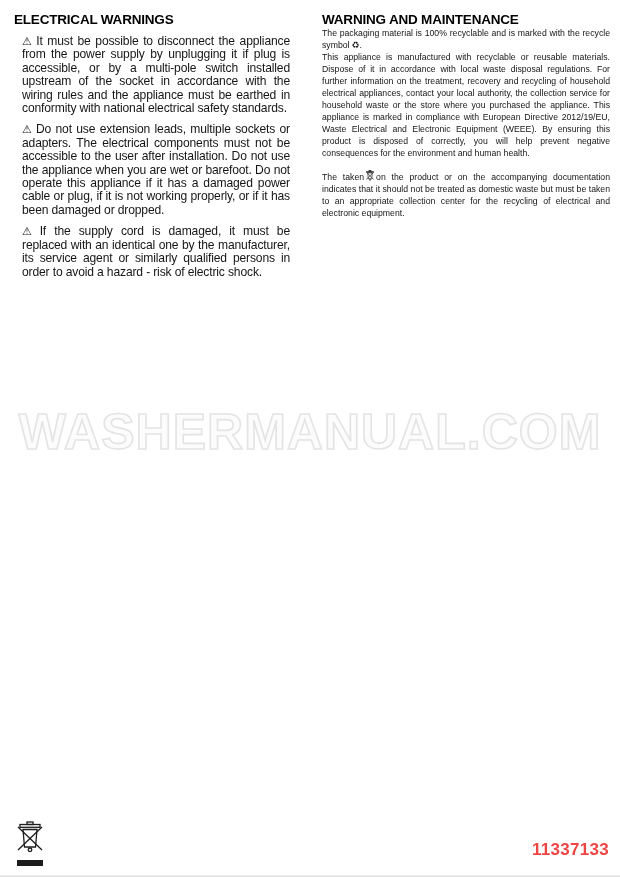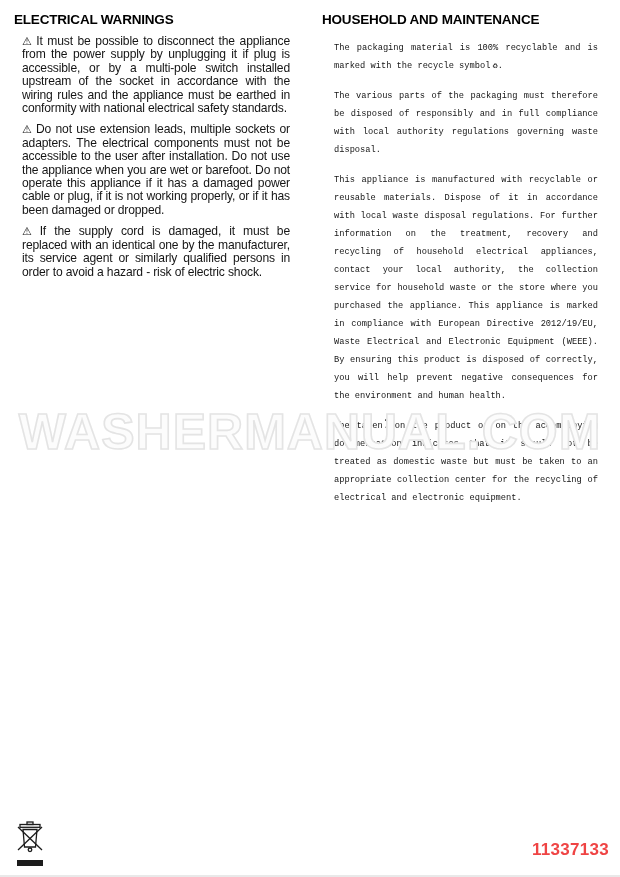--- a/index.html
+++ b/index.html
@@ -29,24 +29,23 @@
 
   .body-lg {
     font-size:12.1px;
     line-height:13.4px;
     letter-spacing:-0.15px;
     text-align:justify;
     margin:8px;
   }
   .body-sm {
     font-size:8.7px;
-    line-height:18px;
+    line-height:12px;
     text-align:justify;
-    margin:12px;
-    font-family:Liberation Mono, monospace;
+    margin:0;
   }
   .body-sm.gap-before { margin-top:11px; }
 
   .warn-icon {
     font-size:11px;
     line-height:1;
     margin-right:3px;
     color:#151515;
   }
   .recycle-icon { font-size:9px; margin-left:2px; }
@@ -94,27 +93,26 @@
     <h2 class="heading">ELECTRICAL WARNINGS</h2>
 
     <p class="body-lg"><span class="warn-icon">⚠</span><span>It must be possible to disconnect the appliance from the power supply by unplugging it if plug is accessible, or by a multi-pole switch installed upstream of the socket in accordance with the wiring rules and the appliance must be earthed in conformity with national electrical safety standards.</span></p>
 
     <p class="body-lg"><span class="warn-icon">⚠</span><span>Do not use extension leads, multiple sockets or adapters. The electrical components must not be accessible to the user after installation. Do not use the appliance when you are wet or barefoot. Do not operate this appliance if it has a damaged power cable or plug, if it is not working properly, or if it has been damaged or dropped.</span></p>
 
     <p class="body-lg"><span class="warn-icon">⚠</span><span>If the supply cord is damaged, it must be replaced with an identical one by the manufacturer, its service agent or similarly qualified persons in order to avoid a hazard - risk of electric shock.</span></p>
   </div>
 
   <div class="col col-right">
-    <h2 class="heading">HOUSEHOLD AND MAINTENANCE</h2>
+    <h2 class="heading">WARNING AND MAINTENANCE</h2>
 
 
 
     <p class="body-sm"><span>The packaging material is 100% recyclable and is marked with the recycle symbol</span><span class="recycle-icon">♻</span><span>.</span></p>
 
-    <p class="body-sm"><span>The various parts of the packaging must therefore be disposed of responsibly and in full compliance with local authority regulations governing waste disposal.</span></p>
 
 
     <p class="body-sm"><span>This appliance is manufactured with recyclable or reusable materials. Dispose of it in accordance with local waste disposal regulations. For further information on the treatment, recovery and recycling of household electrical appliances, contact your local authority, the collection service for household waste or the store where you purchased the appliance. This appliance is marked in compliance with European Directive 2012/19/EU, Waste Electrical and Electronic Equipment (WEEE). By ensuring this product is disposed of correctly, you will help prevent negative consequences for the environment and human health.</span></p>
 
     <p class="body-sm gap-before"><span>The taken</span><svg class="inline-bin-icon" viewBox="0 0 24 34" xmlns="http://www.w3.org/2000/svg" fill="none" stroke="#151515" stroke-width="2">
         <rect x="9" y="1" width="6" height="3"></rect>
         <rect x="2" y="4" width="20" height="3"></rect>
         <path d="M5 9 L19 9 L17.5 27 L6.5 27 Z"></path>
         <circle cx="12" cy="30" r="2"></circle>
         <line x1="0" y1="6" x2="24" y2="30"></line>

